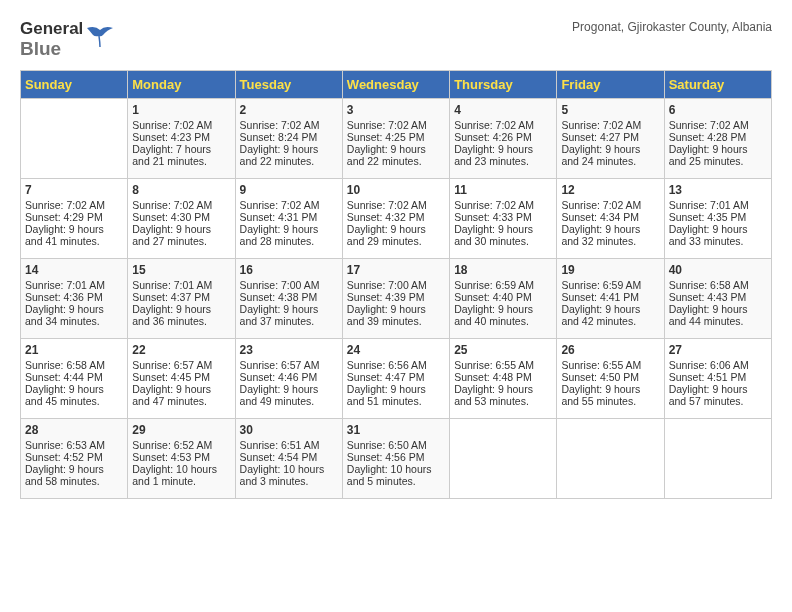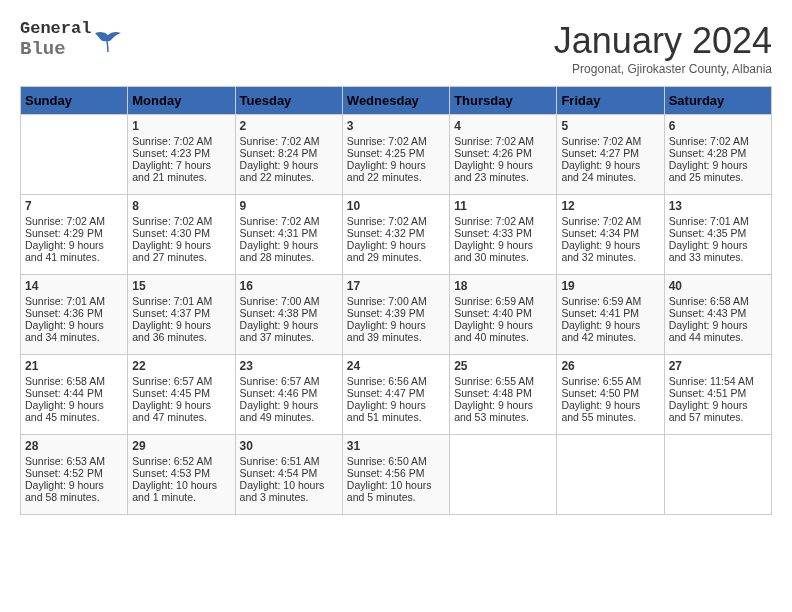--- a/index.html
+++ b/index.html
@@ -24,21 +24,21 @@
     .title-block { text-align: right; }
     .month-title { font-size: 36px; color: #333; font-weight: normal; }
     .subtitle { font-size: 12px; color: #555; }
     table {
       width: 100%;
       border-collapse: collapse;
       table-layout: fixed;
     }
     thead tr th {
       background-color: #3a6cb5;
-      color: #000000;
+      color: #fde047;
       font-size: 13px;
       font-weight: bold;
       padding: 6px 4px;
       text-align: left;
       border: 1px solid #ccc;
     }
     tbody tr td {
       border: 1px solid #ccc;
       vertical-align: top;
       padding: 4px;
@@ -58,35 +58,34 @@
       display: block;
       margin-bottom: 2px;
     }
     .empty-cell { background: #fff !important; }
   </style>
 </head>
 <body>
 
 <div class="header">
   <div class="logo">
-    <div style="display:flex;align-items:flex-end;gap:2px;font-family:Liberation Mono, monospace;">
+    <div style="display:flex;align-items:center;gap:2px;">
       <div style="display:flex;flex-direction:column;align-items:flex-start;">
         <span style="font-size:17px;font-weight:bold;color:#333;line-height:1.1;">General</span>
         <span style="font-size:19px;font-weight:bold;color:#737373;line-height:1.1;">Blue</span>
       </div>
       <div>
         <svg width="30" height="25" viewBox="0 0 30 25">
           <path d="M15 5 Q20 0 28 3 Q22 5 18 10 Q16 12 14 11 Q10 12 8 10 Q4 5 2 3 Q10 0 15 5Z" fill="#3a6cb5"></path>
           <path d="M14 11 Q15 18 15 22" stroke="#3a6cb5" stroke-width="1.5" fill="none"></path>
         </svg>
       </div>
     </div>
   </div>
   <div class="title-block">
-    <div class="month-title">January 2024</div>
     <div class="subtitle">Progonat, Gjirokaster County, Albania</div>
   </div>
 </div>
 
 <table>
   <thead>
     <tr>
     <th>Sunday</th>
         <th>Monday</th>
         <th>Tuesday</th>
@@ -256,21 +255,21 @@
           <span>Daylight: 9 hours and 53 minutes.</span>
         </td>
         <td>
           <span class="day-number">26</span>
           <span>Sunrise: 6:55 AM</span><br>
           <span>Sunset: 4:50 PM</span><br>
           <span>Daylight: 9 hours and 55 minutes.</span>
         </td>
         <td>
           <span class="day-number">27</span>
-          <span>Sunrise: 11:54 AM</span><br>
+          <span>Sunrise: 6:06 AM</span><br>
           <span>Sunset: 4:51 PM</span><br>
           <span>Daylight: 9 hours and 57 minutes.</span>
         </td>
       </tr>
       <tr>
         <td>
           <span class="day-number">28</span>
           <span>Sunrise: 6:53 AM</span><br>
           <span>Sunset: 4:52 PM</span><br>
           <span>Daylight: 9 hours and 58 minutes.</span>

